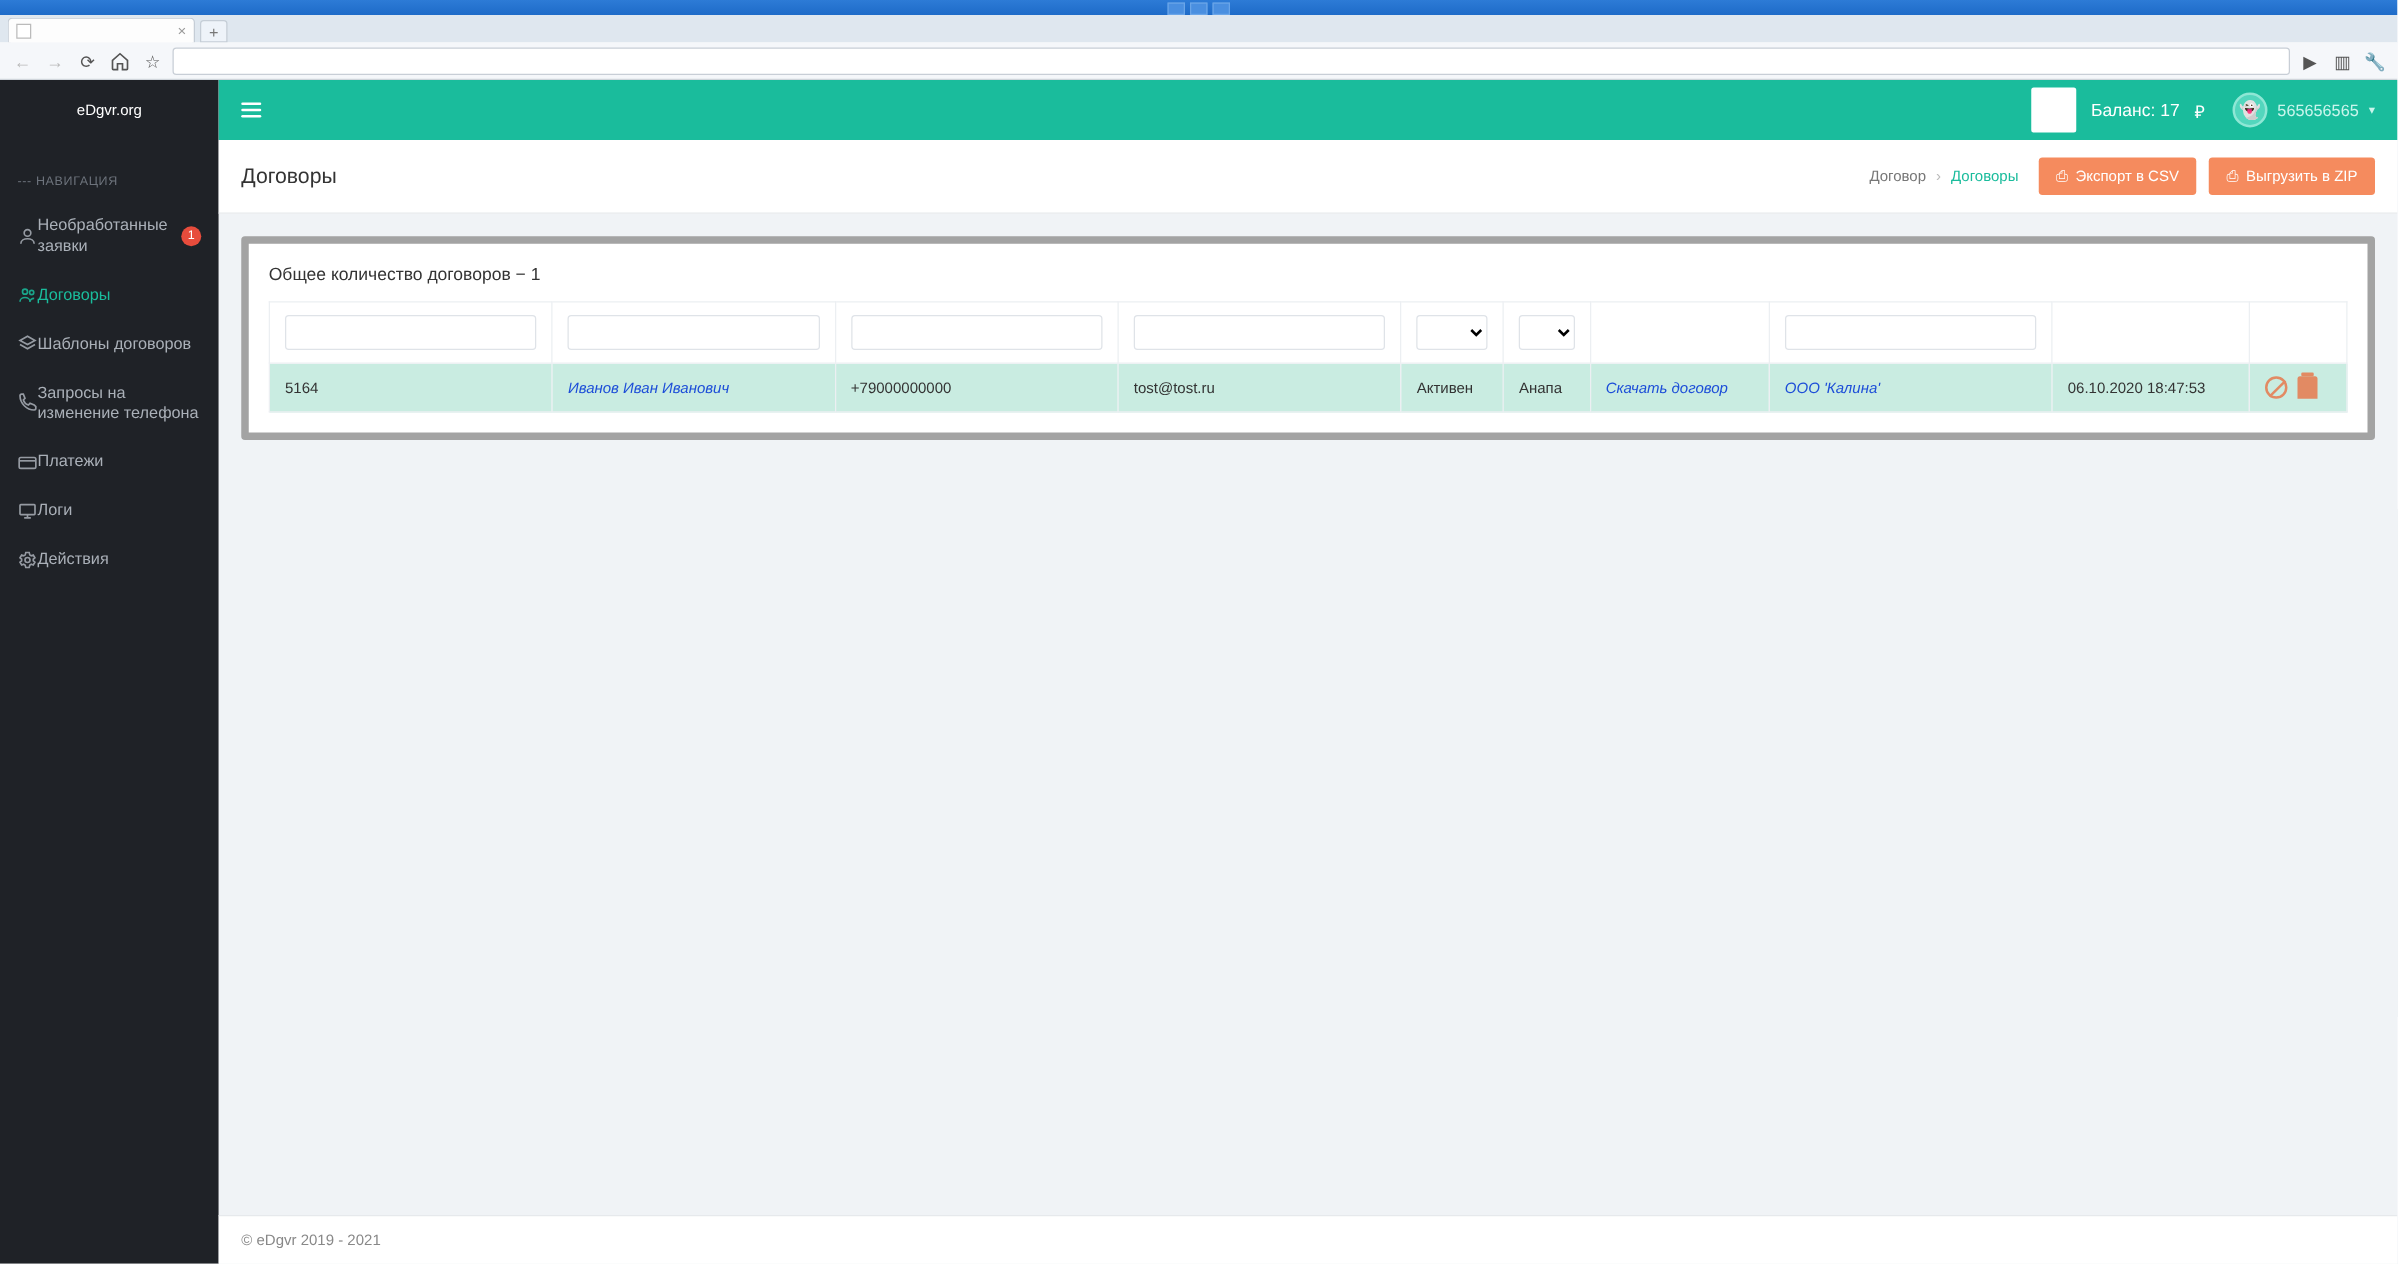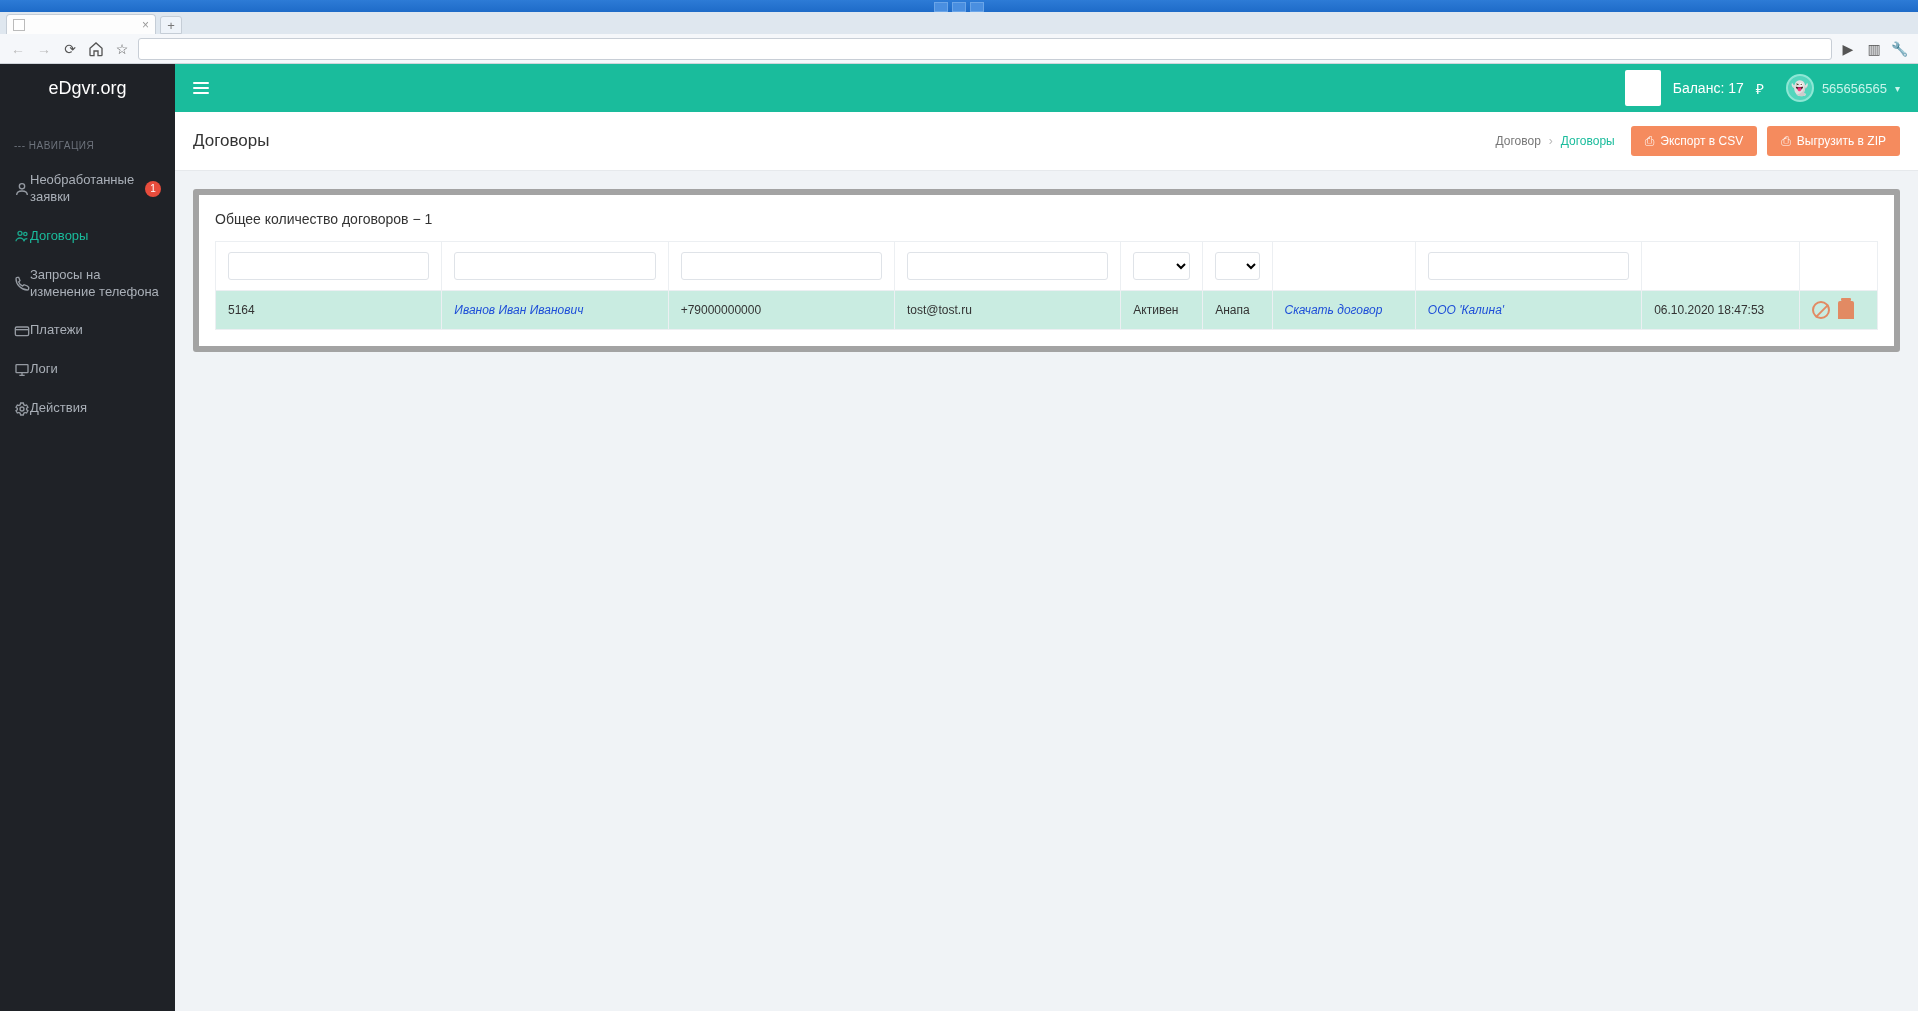--- a/index.html
+++ b/index.html
@@ -18,21 +18,21 @@
   .newtab { width:22px; height:18px; background:#eef3f9; margin-left:4px; border:1px solid #c5cdd6; border-top-left-radius:3px; border-top-right-radius:3px; display:flex; align-items:center; justify-content:center; color:#777;}
   .toolbar { height:30px; background:#f5f7fa; border-bottom:1px solid #d0d5db; display:flex; align-items:center; padding:0 8px; gap:6px; }
   .toolbar .tbtn { width:20px; height:20px; display:flex; align-items:center; justify-content:center; color:#555; font-size:14px; cursor:pointer; }
   .toolbar .tbtn.disabled { color:#bbb; }
   .urlbar { flex:1; height:22px; background:#fff; border:1px solid #c8ced6; border-radius:3px; }
   .toolbar .right { display:flex; gap:6px; }
 
   
   .app { flex:1; display:flex; min-height:0; }
   .sidebar { width:175px; background:#1f2227; color:#aab0b8; display:flex; flex-direction:column; }
-  .brand { height:48px; display:flex; align-items:center; justify-content:center; color:#fff; font-size:18px; }
+  .brand { height:48px; display:flex; align-items:center; justify-content:center; color:#fff; font-size:12px; }
   .nav-heading { font-size:10px; letter-spacing:.5px; color:#6d737c; padding:28px 14px 10px; }
   .nav-item { display:flex; align-items:center; padding:11px 14px; color:#aab0b8; cursor:pointer; font-size:13px; line-height:1.3; }
   .nav-item.active { color:#1abc9c; }
   .nav-item .ico { width:16px; color:inherit; opacity:.85; display:inline-flex; }
   .nav-item .label { flex:1; }
   .badge { background:#e74c3c; color:#fff; border-radius:50%; width:16px; height:16px; font-size:10px; display:inline-flex; align-items:center; justify-content:center; }
 
   .main { flex:1; display:flex; flex-direction:column; background:#f0f3f6; min-width:0;}
   .topbar { height:48px; background:#1abc9c; color:#fff; display:flex; align-items:center; padding:0 18px; }
   .hamburger { display:flex; flex-direction:column; gap:3px; cursor:pointer; }
@@ -136,20 +136,29 @@
         <svg viewBox="0 0 24 24" fill="none" stroke="currentColor" stroke-width="2">
             <circle cx="9" cy="8" r="3"></circle>
             <circle cx="17" cy="9" r="2.5"></circle>
             <path d="M3 20c0-3 3-5 6-5s6 2 6 5"></path>
             <path d="M15 20c0-2 2-4 5-4"></path>
           </svg>
       </span>
       <span class="label">Договоры</span>
     </div>
 
+    <div class="nav-item">
+      <span class="ico">
+        <svg viewBox="0 0 24 24" fill="none" stroke="currentColor" stroke-width="2">
+            <path d="M12 3l9 5-9 5-9-5 9-5z"></path>
+            <path d="M3 13l9 5 9-5"></path>
+          </svg>
+      </span>
+      <span class="label">Шаблоны договоров</span>
+    </div>
 
     <div class="nav-item">
       <span class="ico">
         <svg viewBox="0 0 24 24" fill="none" stroke="currentColor" stroke-width="2">
             <path d="M22 17v2a2 2 0 0 1-2 2c-9 0-17-8-17-17a2 2 0 0 1 2-2h2l2 5-2 2c1 3 3 5 6 6l2-2 5 2z"></path>
           </svg>
       </span>
       <span class="label">Запросы на изменение телефона</span>
     </div>
 
@@ -259,15 +268,18 @@
                   <span class="act-cancel"></span>
                   <span class="act-del"></span>
                 </div>
               </td>
             </tr>
           </tbody>
         </table>
       </div>
     </div>
 
+    <div class="footer">
+      <span>© eDgvr 2019 - 2021</span>
+    </div>
 
   </div>
 </div>
 
 </body></html>

